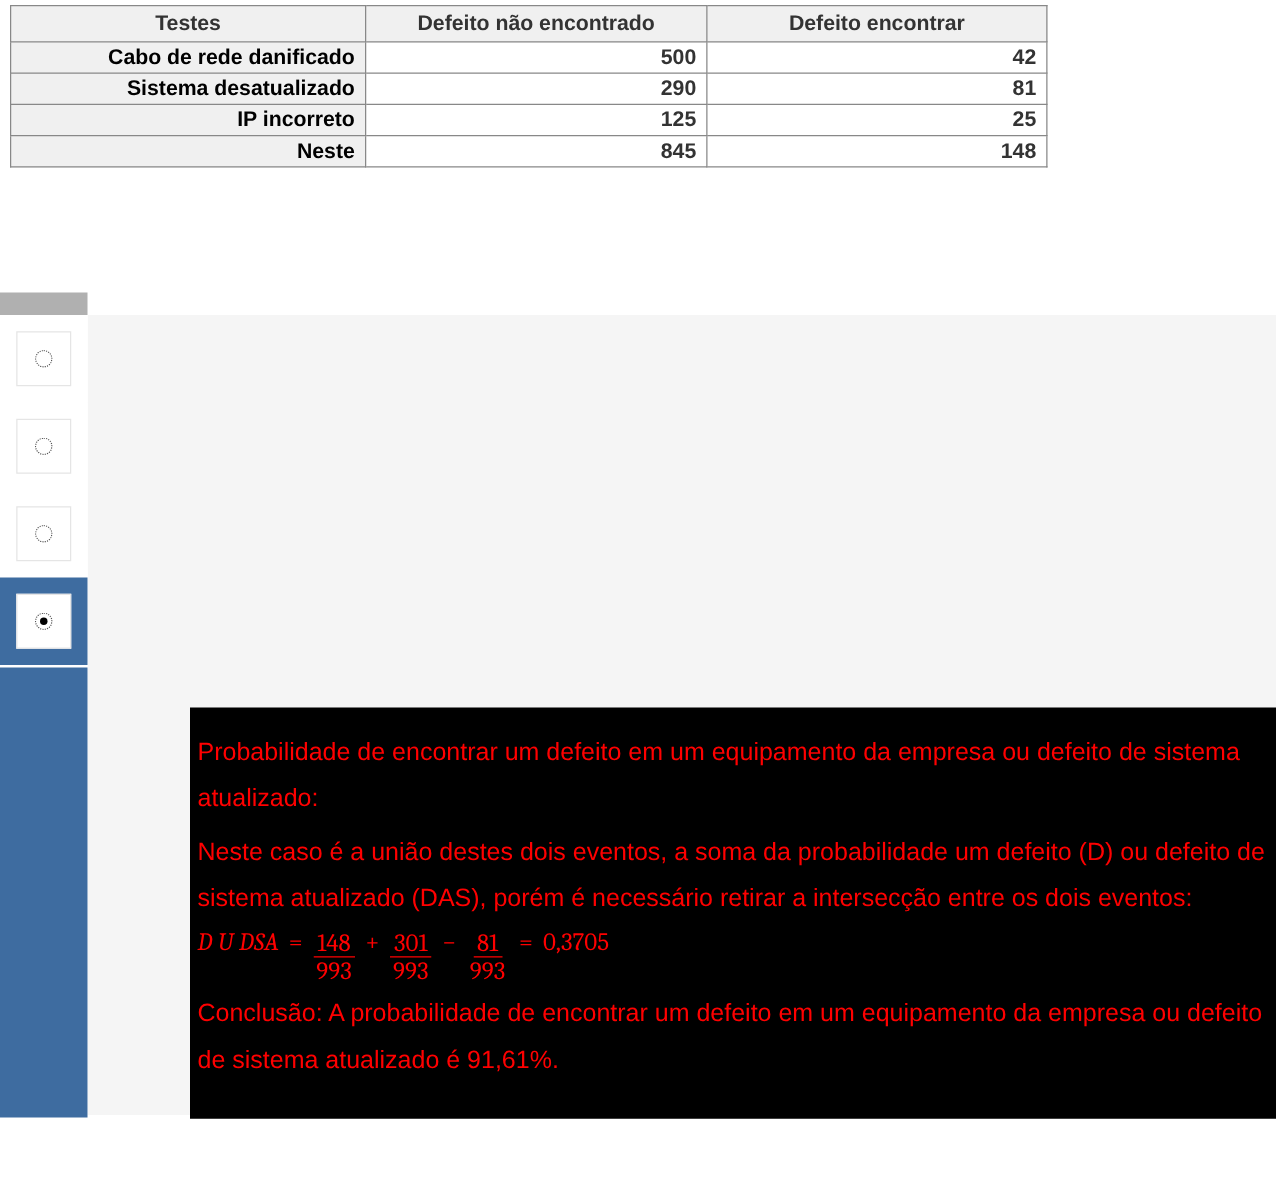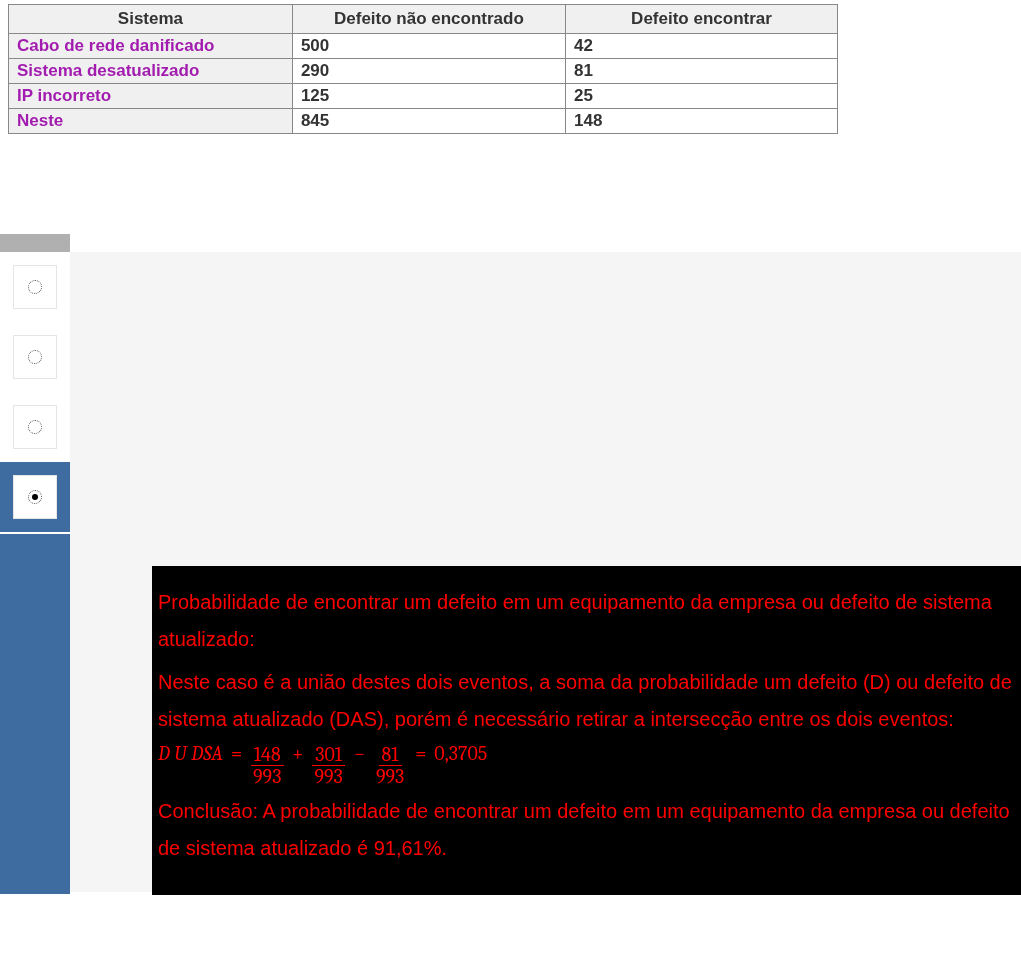--- a/index.html
+++ b/index.html
@@ -26,28 +26,28 @@
     vertical-align: middle;
   }
   table.data th {
     background: #f0f0f0;
     font-weight: 700;
     text-align: center;
     height: 24px;
     color: #333;
   }
   table.data td.row-label {
-    text-align: left;
+    text-align: right;
     font-weight: 700;
     background: #f0f0f0;
-    color: #a21caf;
+    color: #000000;
     width: 280px;
   }
   table.data td.num {
-    text-align: left;
+    text-align: right;
     font-weight: 700;
     color: #333;
     background: #ffffff;
     width: 270px;
   }
 
   
   .stage {
     margin-top: 100px;
     position: relative;
@@ -178,21 +178,21 @@
     font-family: Cambria, "Times New Roman", serif;
   }
 </style>
 </head>
 <body>
 
 <div class="tbl-wrap">
   <table class="data">
     <thead>
       <tr>
-        <th>Sistema</th>
+        <th>Testes</th>
         <th>Defeito não encontrado</th>
         <th>Defeito encontrar</th>
       </tr>
     </thead>
     <tbody>
       <tr>
         <td class="row-label">Cabo de rede danificado</td>
         <td class="num">500</td>
         <td class="num">42</td>
       </tr>

